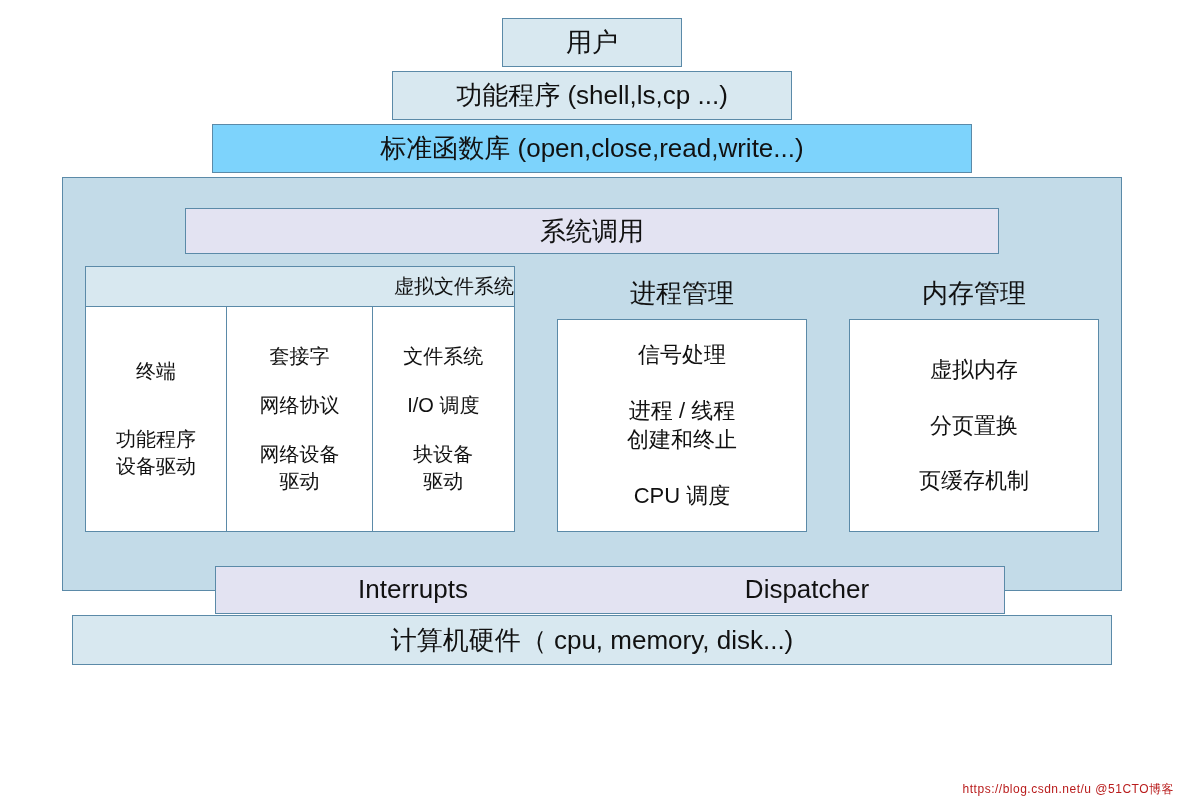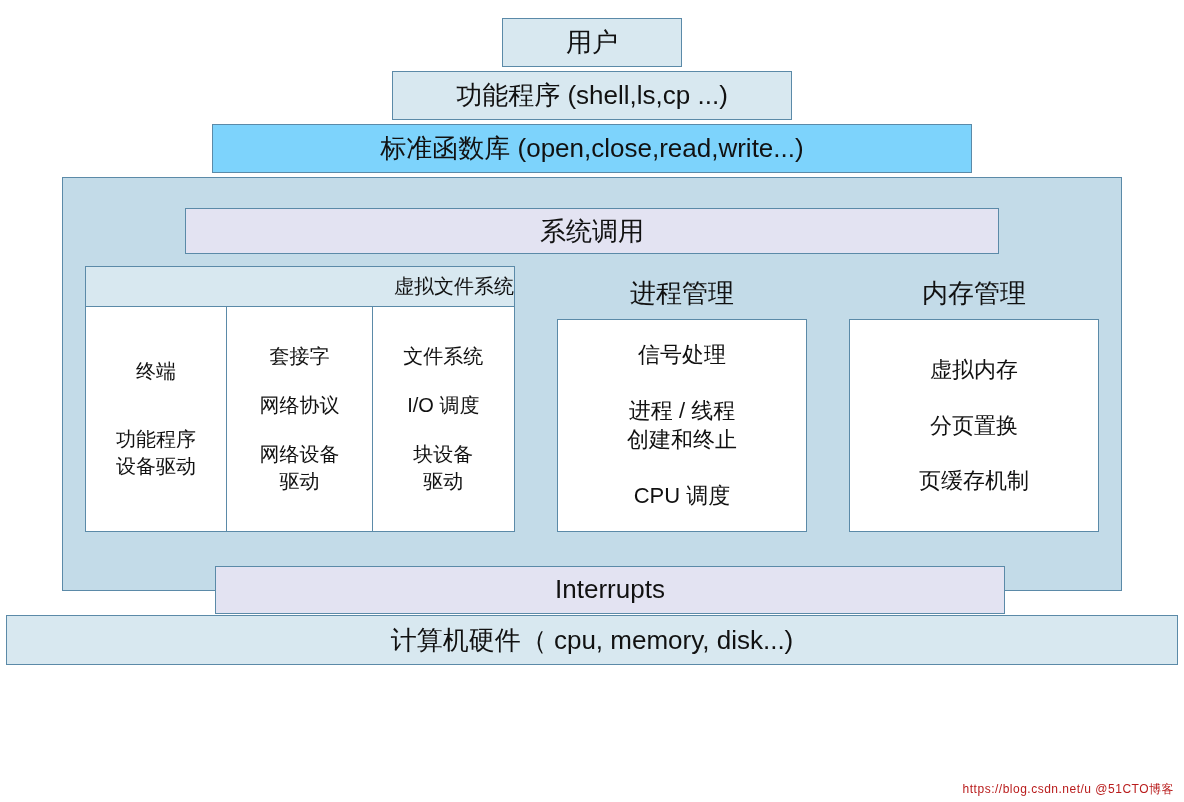--- a/index.html
+++ b/index.html
@@ -116,21 +116,21 @@
     font-size: 26px;
     margin-left: 32px;
   }
   .intdisp > div {
     flex: 1;
     display: flex;
     align-items: center;
     justify-content: center;
   }
   .hw {
-    width: 1172px;
+    width: 1040px;
     margin: 24px auto 0;
     background: #d8e8f0;
     border: 1px solid #5b8aa8;
     height: 50px;
     line-height: 48px;
     text-align: center;
     font-size: 26px;
   }
   .watermark {
     position: absolute;
@@ -193,18 +193,19 @@
         <div>虚拟内存</div>
         <div>分页置换</div>
         <div>页缓存机制</div>
       </div>
     </div>
 
   </div>
 
   <div class="intdisp">
     <div>Interrupts</div>
+    <div>Dispatcher</div>
   </div>
 </div>
 
 <div class="hw">计算机硬件（ cpu, memory, disk...)</div>
 
 <div class="watermark">https://blog.csdn.net/u   @51CTO博客</div>
 
 </body></html>

